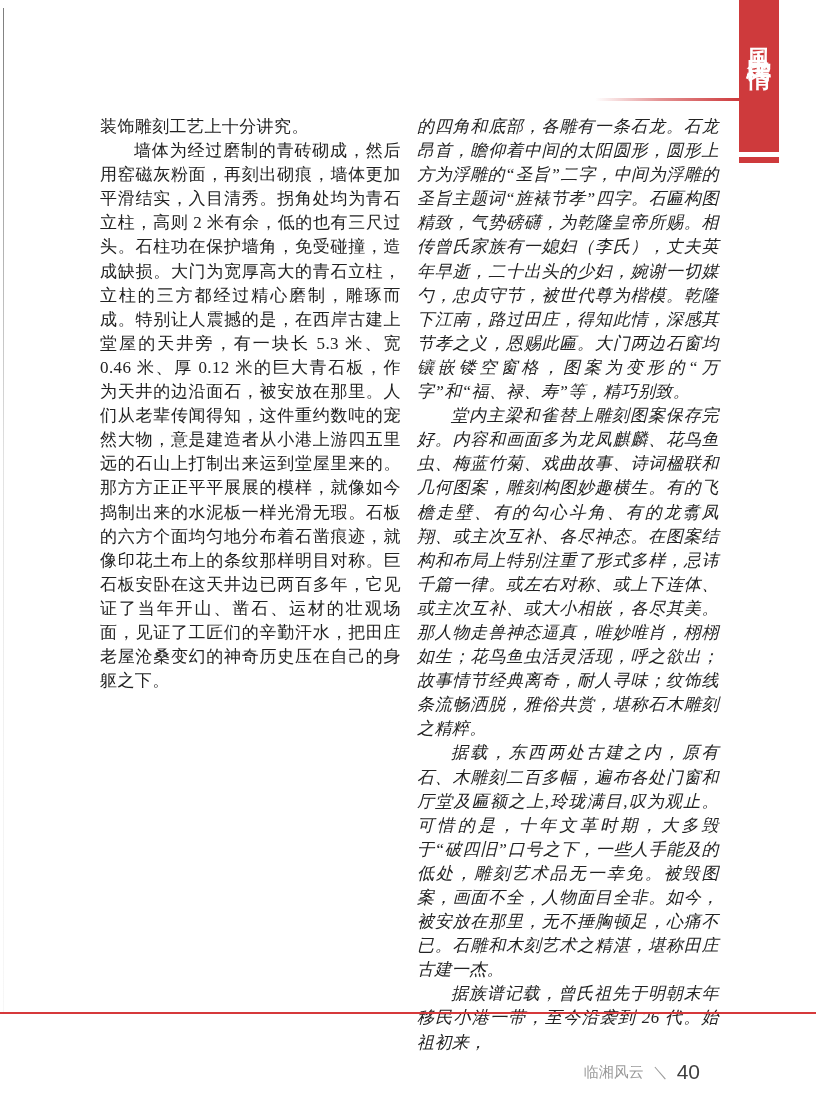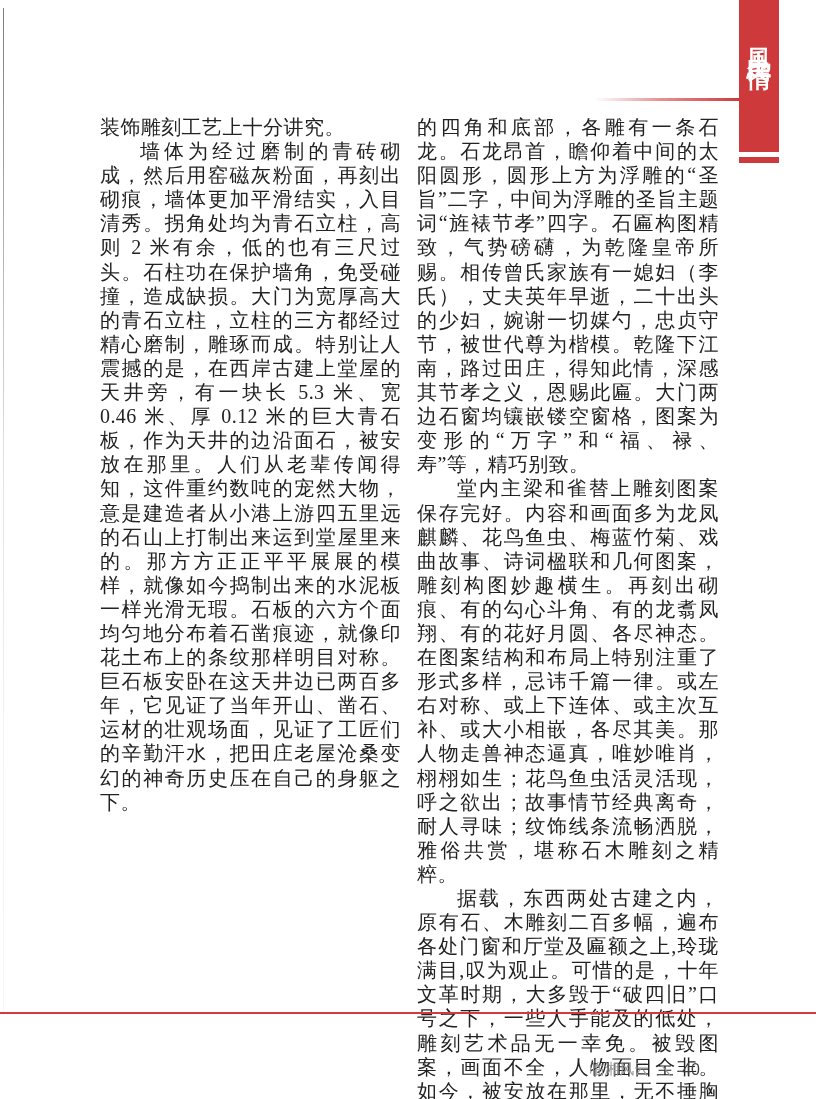--- a/index.html
+++ b/index.html
@@ -44,45 +44,45 @@
     font-family: "Liberation Serif", "DejaVu Serif", serif;
   }
   .banner-underbar {
     position: absolute; left: 739px; top: 157px; width: 40px; height: 6px;
     background: #ce3a3c;
   }
 
   
   .col {
     position: absolute; top: 115px;
-    font-size: 20px;
+    font-size: 17px;
     line-height: 24.1px;
     color: #222222;
     text-align: justify;
     text-justify: inter-character;
     letter-spacing: 0.4px;
   }
   .col-left  { left: 100px; width: 301px; }
-  .col-right { left: 417px; width: 302px; }
+  .col-right { left: 417px; width: 302px; font-style: italic; }
   .para { margin: 0; }
   .para.indent { text-indent: 2em; }
 
   
   .footer-rule {
     position: absolute; left: 0; top: 1012px; width: 816px; height: 2px;
     background: #d6393b;
   }
   .footer {
     position: absolute; top: 1060px; right: 116px;
     display: flex; align-items: center; gap: 9px;
     font-family: "Liberation Sans", "DejaVu Sans", sans-serif;
   }
   .footer .journal   { color: #9a9a9a; font-size: 15px; }
   .footer .separator { color: #9a9a9a; font-size: 15px; }
-  .footer .pagenum   { color: #3f3f3f; font-size: 16px; font-weight: 500; }
+  .footer .pagenum   { color: #3f3f3f; font-size: 21px; font-weight: 500; }
 </style>
 </head>
 <body>
 
 <div class="page">
 
   <div class="left-edge-line"></div>
 
   <div class="top-rule"></div>
 
@@ -92,22 +92,23 @@
   <div class="banner-underbar"></div>
 
   <main>
     <section class="col col-left">
       <p class="para">装饰雕刻工艺上十分讲究。</p>
       <p class="para indent">墙体为经过磨制的青砖砌成，然后用窑磁灰粉面，再刻出砌痕，墙体更加平滑结实，入目清秀。拐角处均为青石立柱，高则 2 米有余，低的也有三尺过头。石柱功在保护墙角，免受碰撞，造成缺损。大门为宽厚高大的青石立柱，立柱的三方都经过精心磨制，雕琢而成。特别让人震撼的是，在西岸古建上堂屋的天井旁，有一块长 5.3 米、宽 0.46 米、厚 0.12 米的巨大青石板，作为天井的边沿面石，被安放在那里。人们从老辈传闻得知，这件重约数吨的宠然大物，意是建造者从小港上游四五里远的石山上打制出来运到堂屋里来的。那方方正正平平展展的模样，就像如今捣制出来的水泥板一样光滑无瑕。石板的六方个面均匀地分布着石凿痕迹，就像印花土布上的条纹那样明目对称。巨石板安卧在这天井边已两百多年，它见证了当年开山、凿石、运材的壮观场面，见证了工匠们的辛勤汗水，把田庄老屋沧桑变幻的神奇历史压在自己的身躯之下。</p>
     </section>
 
     <section class="col col-right">
       <p class="para">的四角和底部，各雕有一条石龙。石龙昂首，瞻仰着中间的太阳圆形，圆形上方为浮雕的“圣旨”二字，中间为浮雕的圣旨主题词“旌裱节孝”四字。石匾构图精致，气势磅礴，为乾隆皇帝所赐。相传曾氏家族有一媳妇（李氏），丈夫英年早逝，二十出头的少妇，婉谢一切媒勺，忠贞守节，被世代尊为楷模。乾隆下江南，路过田庄，得知此情，深感其节孝之义，恩赐此匾。大门两边石窗均镶嵌镂空窗格，图案为变形的“万字”和“福、禄、寿”等，精巧别致。</p>
-      <p class="para indent">堂内主梁和雀替上雕刻图案保存完好。内容和画面多为龙凤麒麟、花鸟鱼虫、梅蓝竹菊、戏曲故事、诗词楹联和几何图案，雕刻构图妙趣横生。再刻出砌痕、有的勾心斗角、有的龙翥凤翔、有的花好月圆、各尽神态。在图案结构和布局上特别注重了形式多样，忌讳千篇一律。或左右对称、或上下连体、或主次互补、或大小相嵌，各尽其美。那人物走兽神态逼真，唯妙唯肖，栩栩如生；花鸟鱼虫活灵活现，呼之欲出；故事情节经典离奇，耐人寻味；纹饰线条流畅洒脱，雅俗共赏，堪称石木雕刻之精粹。</p>
+      <p class="para indent">堂内主梁和雀替上雕刻图案保存完好。内容和画面多为龙凤麒麟、花鸟鱼虫、梅蓝竹菊、戏曲故事、诗词楹联和几何图案，雕刻构图妙趣横生。有的飞檐走壁、有的勾心斗角、有的龙翥凤翔、或主次互补、各尽神态。在图案结构和布局上特别注重了形式多样，忌讳千篇一律。或左右对称、或上下连体、或主次互补、或大小相嵌，各尽其美。那人物走兽神态逼真，唯妙唯肖，栩栩如生；花鸟鱼虫活灵活现，呼之欲出；故事情节经典离奇，耐人寻味；纹饰线条流畅洒脱，雅俗共赏，堪称石木雕刻之精粹。</p>
       <p class="para indent">据载，东西两处古建之内，原有石、木雕刻二百多幅，遍布各处门窗和厅堂及匾额之上,玲珑满目,叹为观止。可惜的是，十年文革时期，大多毁于“破四旧”口号之下，一些人手能及的低处，雕刻艺术品无一幸免。被毁图案，画面不全，人物面目全非。如今，被安放在那里，无不捶胸顿足，心痛不已。石雕和木刻艺术之精湛，堪称田庄古建一杰。</p>
+      <p class="para indent">据族谱记载，曾氏祖先于明朝末年移民小港一带，至今沿袭到 26 代。始祖初来，</p>
     </section>
   </main>
 
   <div class="footer-rule"></div>
 
   <div class="footer">
     <span class="journal">临湘风云</span>
     <span class="separator">＼</span>
     <span class="pagenum">40</span>
   </div>

